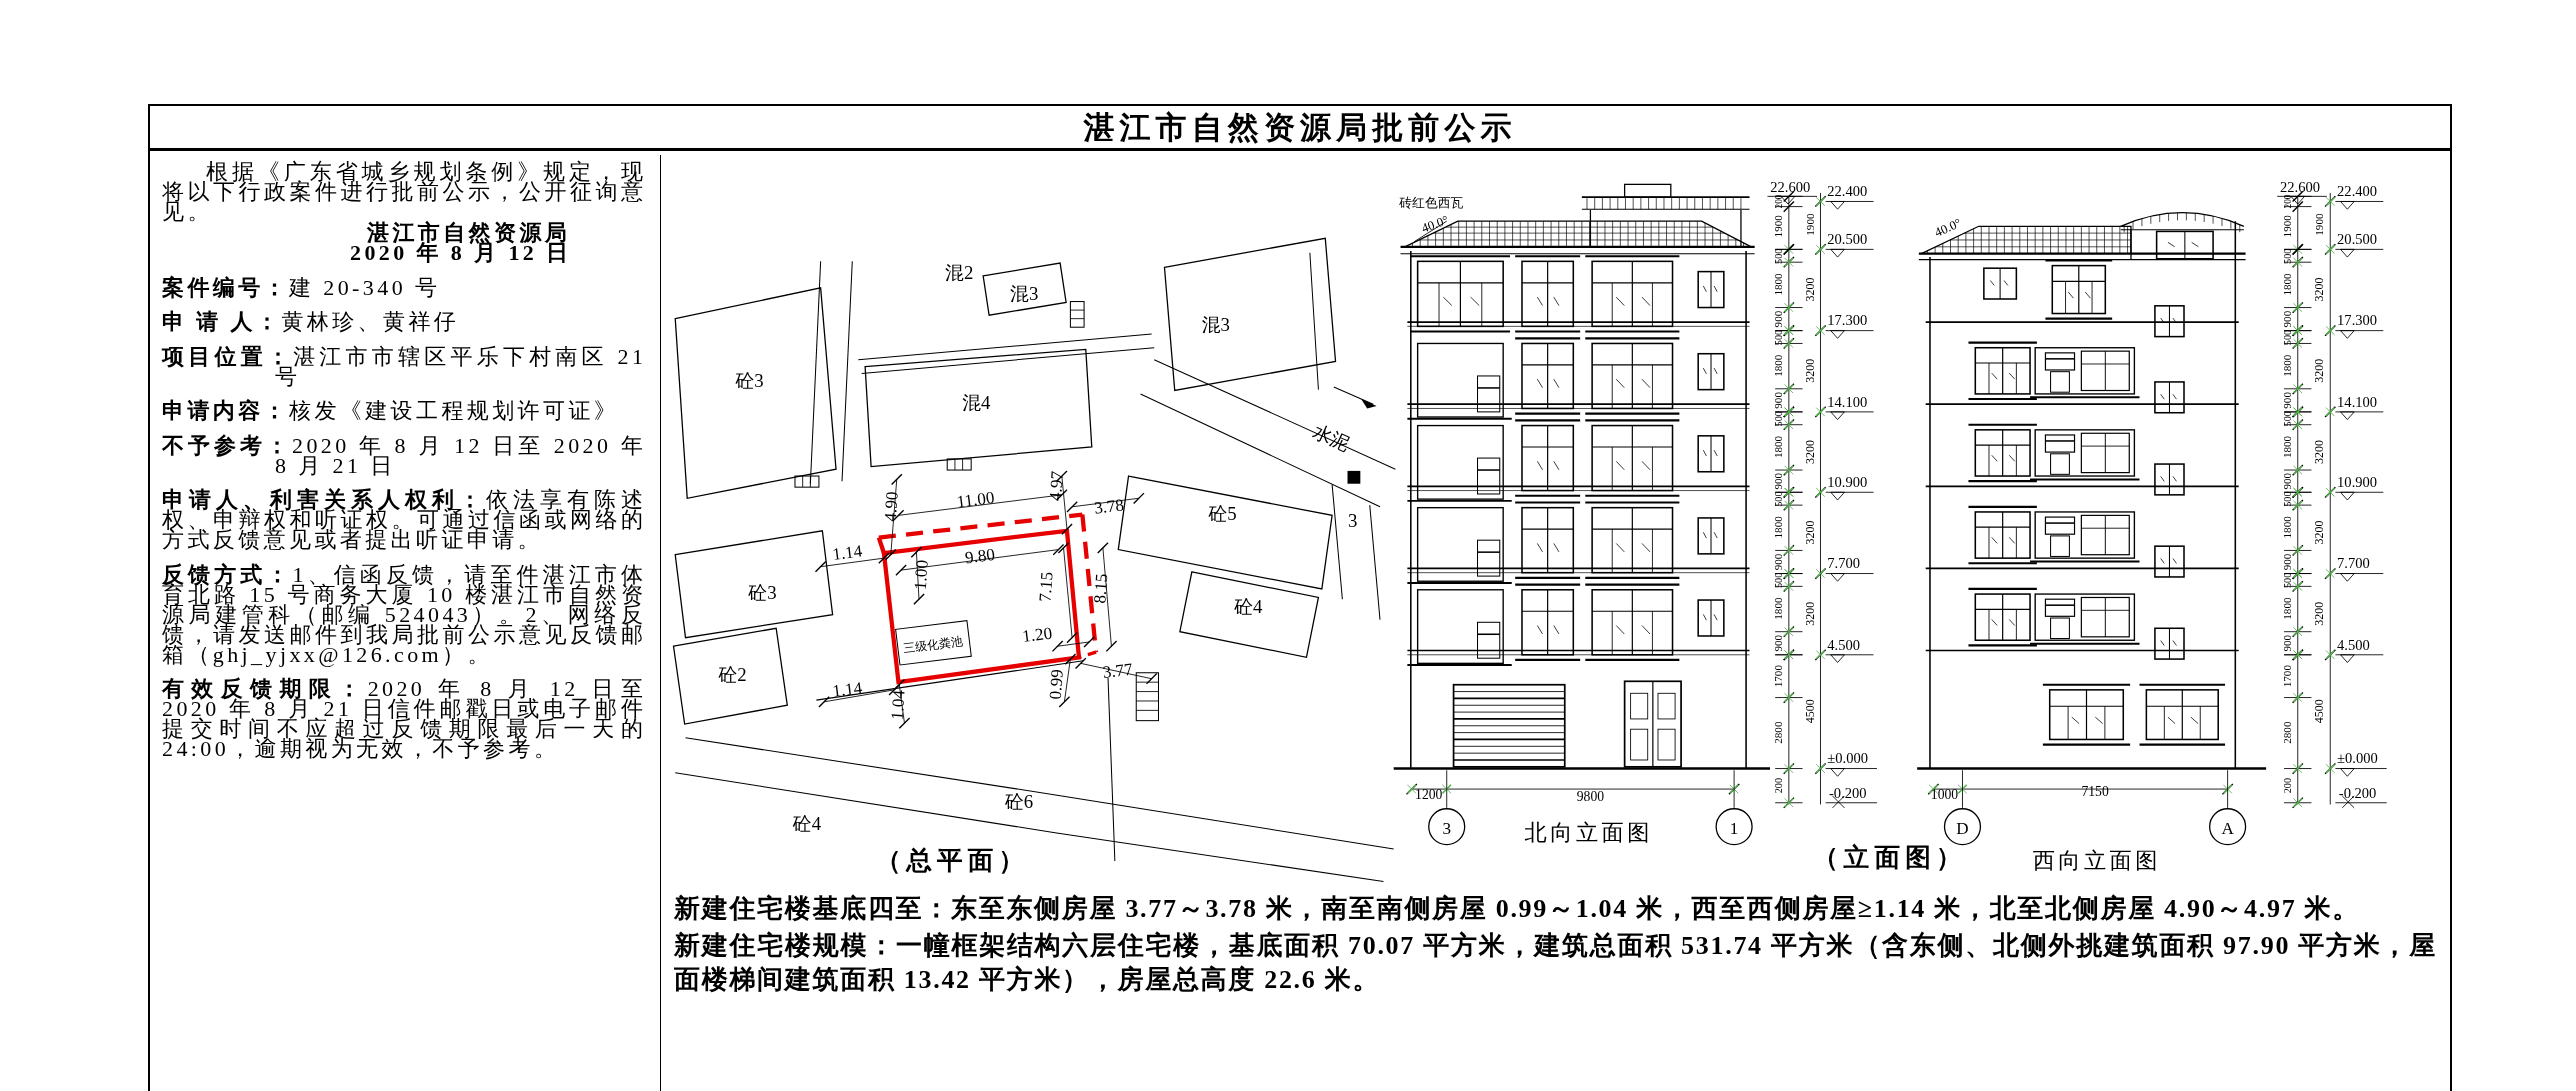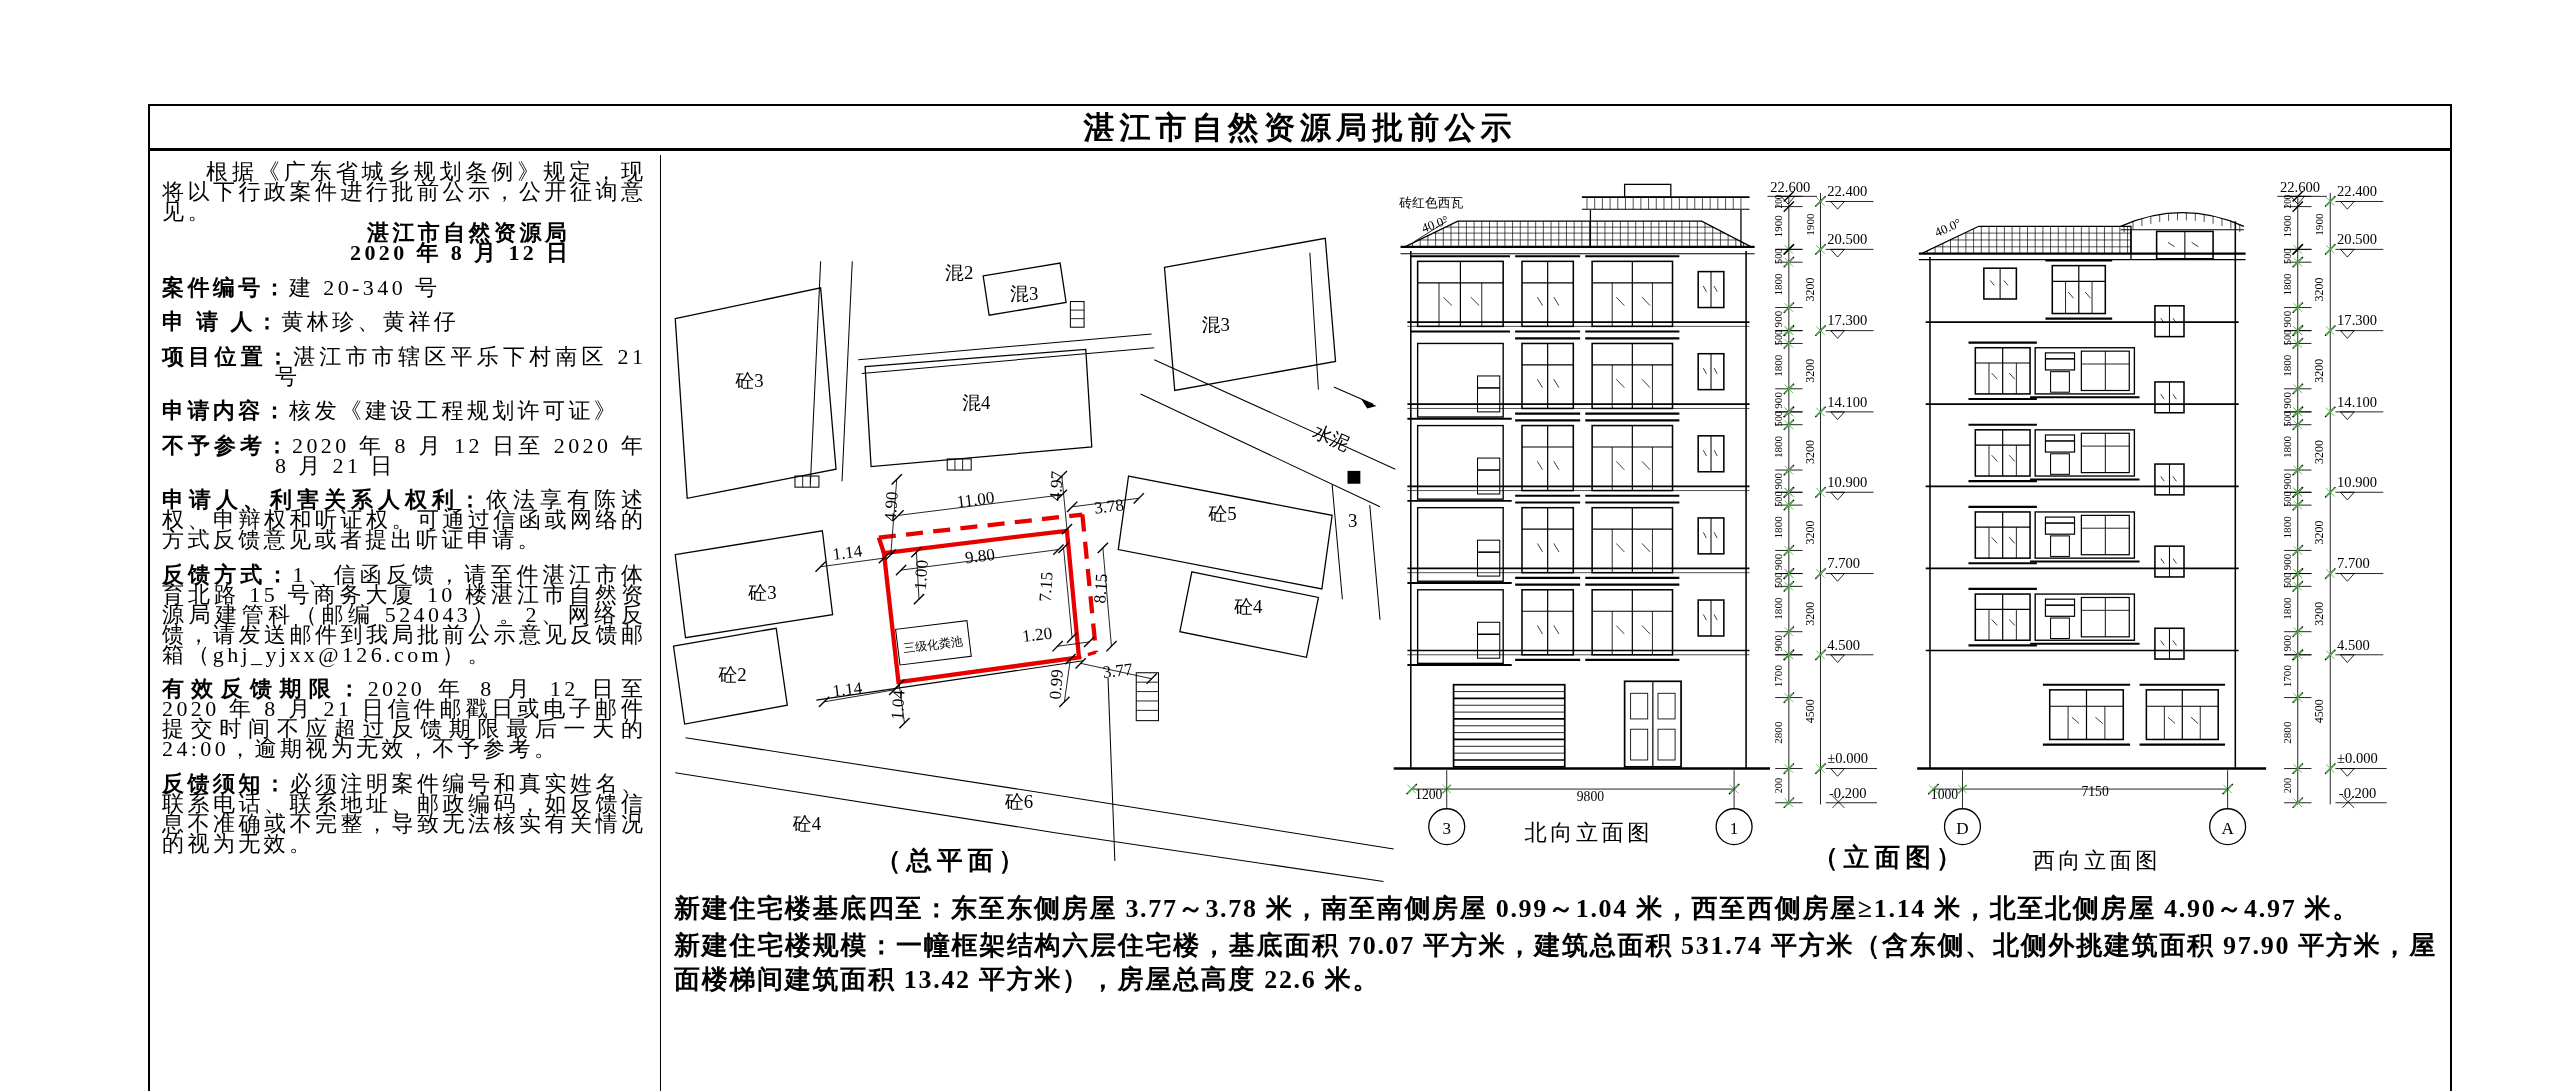--- a/index.html
+++ b/index.html
@@ -47,21 +47,20 @@
     <p class="sig2">2020 年 8 月 12 日</p>
 
     <p class="field"><b>案件编号：</b><span class="v">建 20-340 号</span></p>
     <p class="field"><b>申 请 人：</b><span class="v">黄林珍、黄祥仔</span></p>
     <p class="field hang"><b>项目位置：</b><span class="v">湛江市市辖区平乐下村南区 21 号</span></p>
     <p class="field"><b>申请内容：</b><span class="v">核发《建设工程规划许可证》</span></p>
     <p class="field hang"><b>不予参考：</b><span class="v">2020 年 8 月 12 日至 2020 年 8 月 21 日</span></p>
     <p class="para"><b>申请人、利害关系人权利：</b><span>依法享有陈述权、申辩权和听证权。可通过信函或网络的方式反馈意见或者提出听证申请。</span></p>
     <p class="para"><b>反馈方式：</b><span>1、信函反馈，请至件湛江市体育北路 15 号商务大厦 10 楼湛江市自然资源局建管科（邮编 524043）。2、网络反馈，请发送邮件到我局批前公示意见反馈邮箱（ghj_yjxx@126.com）。</span></p>
     <p class="para"><b>有效反馈期限：</b><span>2020 年 8 月 12 日至 2020 年 8 月 21 日信件邮戳日或电子邮件提交时间不应超过反馈期限最后一天的 24:00，逾期视为无效，不予参考。</span></p>
-    <p class="para"><b>反馈须知：</b><span>必须注明案件编号和真实姓名、联系电话、联系地址、邮政编码，如反馈信息不准确或不完整，导致无法核实有关情况的视为无效。</span></p>
   </div>
 </div>
 
 <svg id="drawing" viewBox="765 183 2095 857" style="position:absolute;left:655px;top:157px;width:1793px;height:733px">
   <g id="g-site">
       <line x1="958" y1="305" x2="946" y2="565" stroke="#000" stroke-width="1.2"></line>
       <line x1="995" y1="305" x2="983" y2="562" stroke="#000" stroke-width="1.2"></line>
       <line x1="1002" y1="420" x2="1345" y2="390" stroke="#000" stroke-width="1.2"></line>
       <line x1="1006" y1="436" x2="1348" y2="406" stroke="#000" stroke-width="1.2"></line>
       <line x1="1530" y1="295" x2="1540" y2="455" stroke="#000" stroke-width="1.2"></line>

